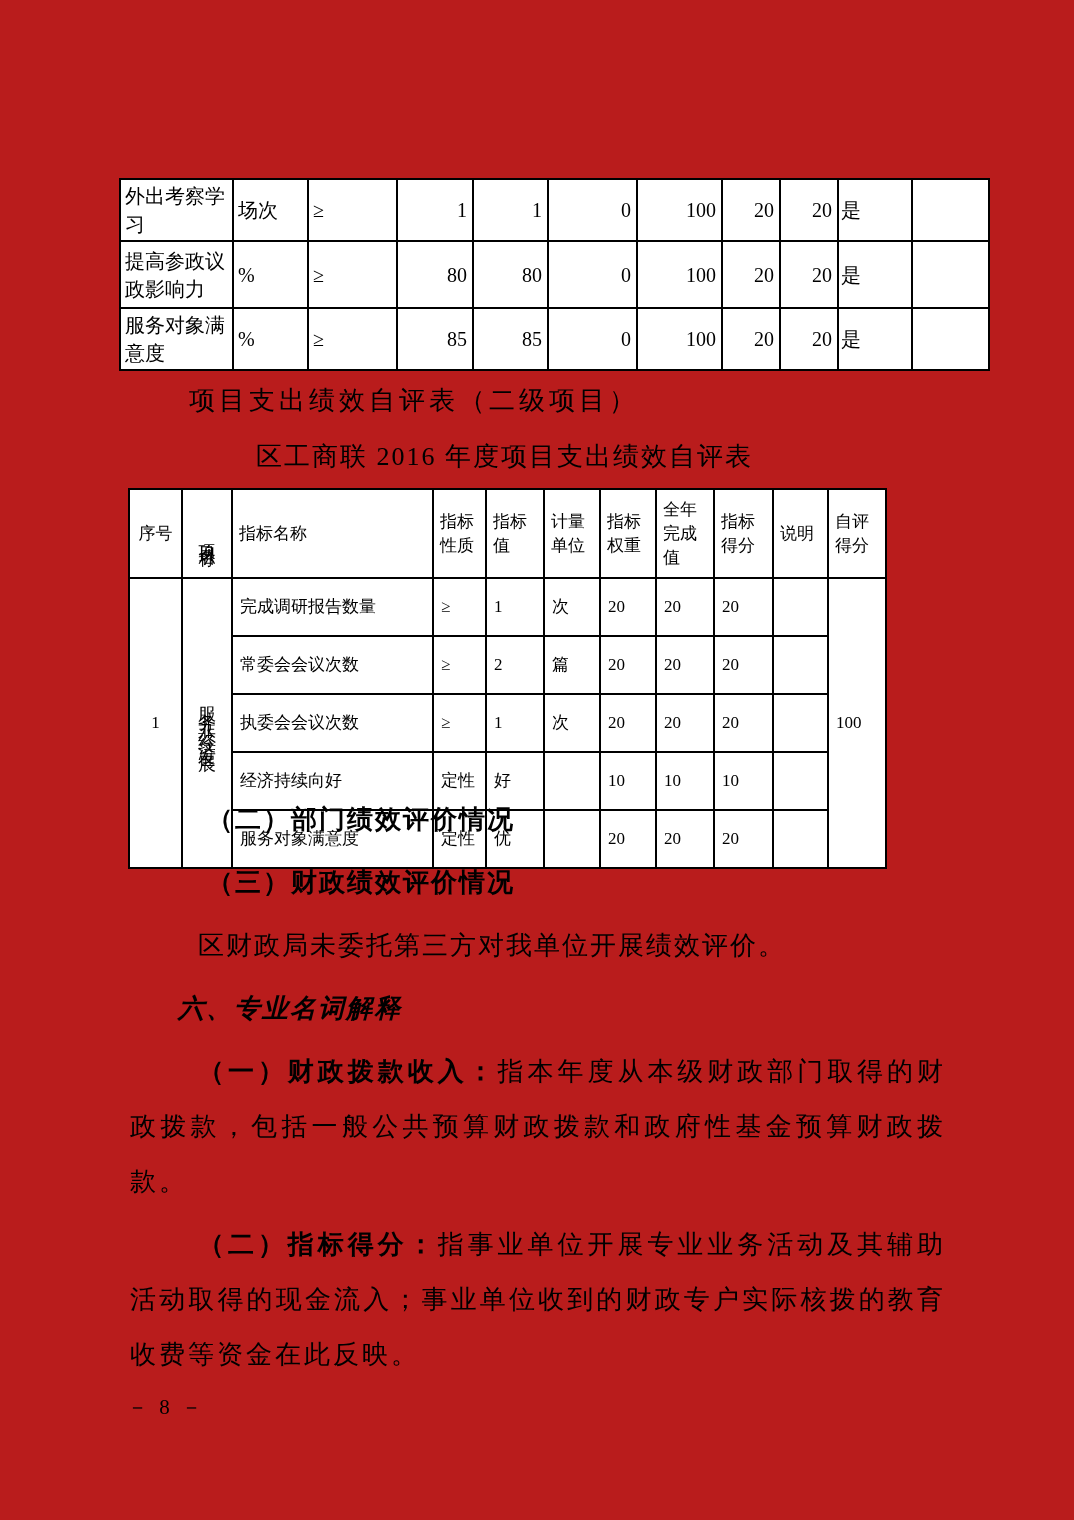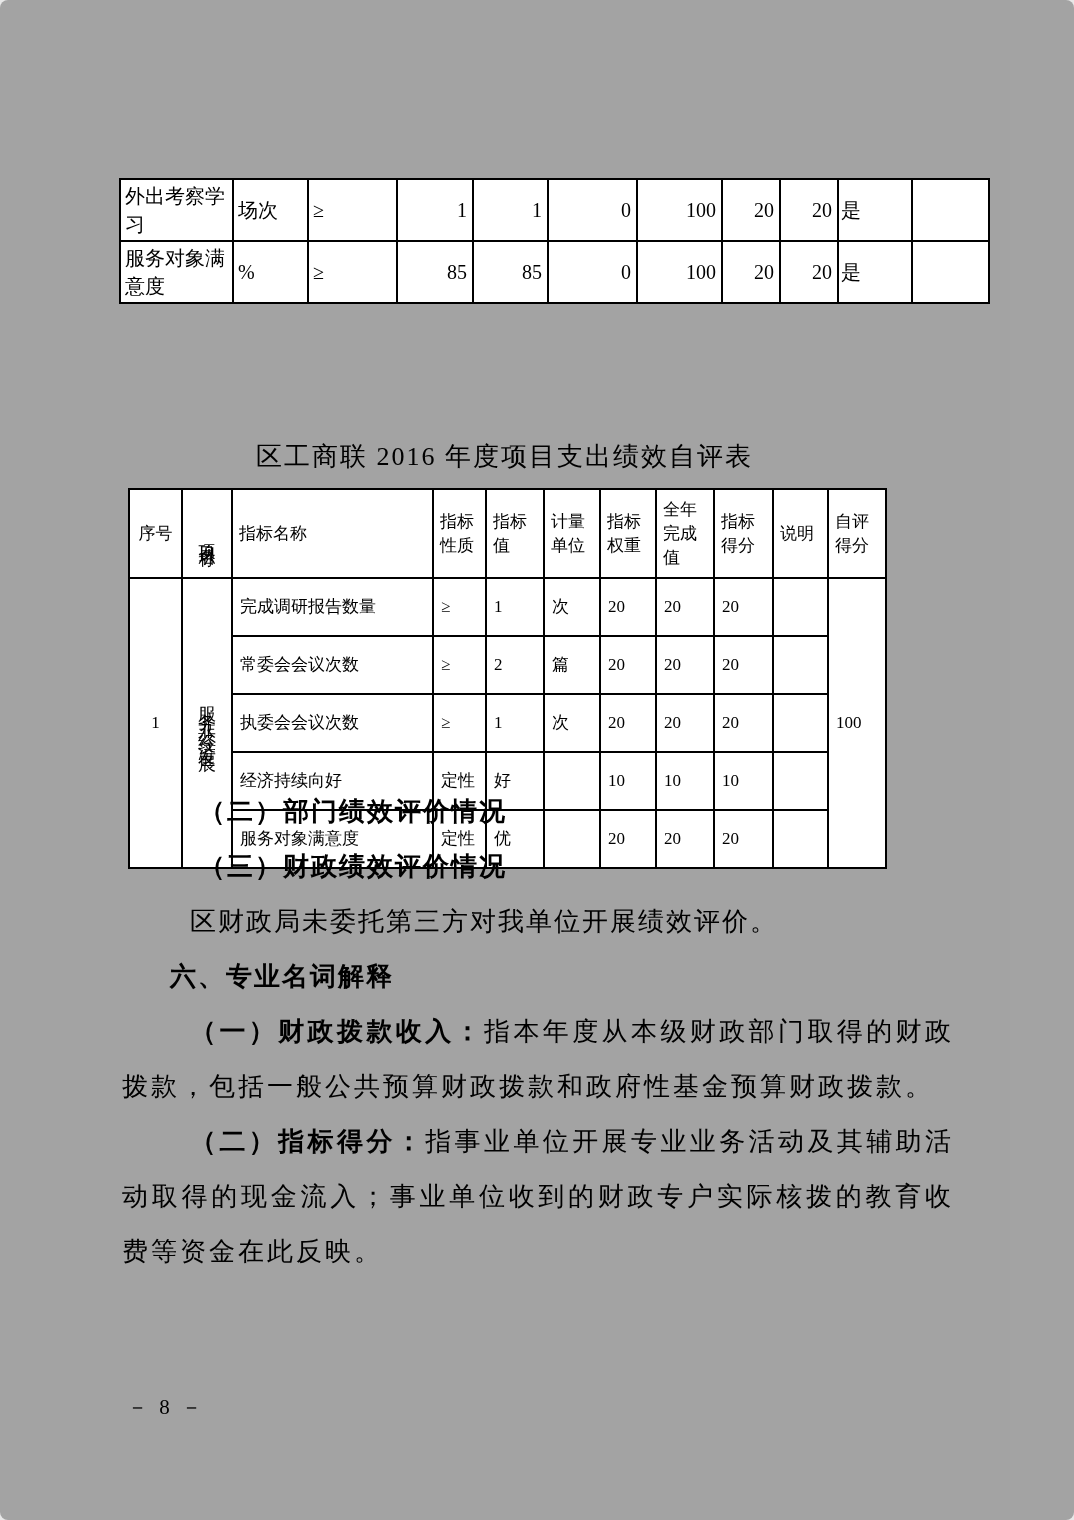--- a/index.html
+++ b/index.html
@@ -1,24 +1,23 @@
 <!DOCTYPE html>
 <html><head>
 <meta charset="utf-8">
 <style>
   html,body { margin:0; padding:0; background:#e8e8e8; }
   .page {
     position:relative;
     width:1074px; height:1520px;
     margin:0 auto;
-    background:#a3a3a3;
+    background:#b91c1c;
     color:#000000;
     font-family:"Liberation Serif","DejaVu Serif",serif;
     overflow:hidden;
-    border-radius:8px;
   }
 
   
   table { border-collapse:collapse; table-layout:fixed; position:absolute; background:#fff; }
   td { border:2px solid #000; overflow:hidden; vertical-align:middle; word-break:break-all; }
 
   
   .t1 { left:119px; top:178px; width:869px; font-size:20px; }
   .t1 td { padding:2px 4px; line-height:28px; }
   .t1 td.num { text-align:right; padding-right:5px; }
@@ -47,27 +46,28 @@
   .caption2 {
     position:absolute; left:256px; top:439px;
     font-size:26px; letter-spacing:2px; white-space:nowrap;
   }
 
   
   .textflow {
     position:absolute; left:122px; top:784px; width:832px;
     font-size:26px; line-height:55px; letter-spacing:3px;
   }
-  .textflow > * { margin:0; }
+  .textflow > * { margin:8px; }
   .h-serif { font-weight:bold; text-indent:77px; letter-spacing:2px; white-space:nowrap; }
   .p-plain { text-indent:68px; letter-spacing:2px; white-space:nowrap; }
   .h-sans  {
     font-weight:bold; text-indent:48px; white-space:nowrap;
     font-family:"Liberation Sans","DejaVu Sans",sans-serif;
     letter-spacing:2px;
+    font-style:italic;
   }
   .p-term  { text-indent:68px; text-align:justify; letter-spacing:3px; }
   .p-term .lead { font-weight:bold; }
 
   
   .footer {
     position:absolute; left:127px; top:1393px;
     font-size:21px; letter-spacing:3px; white-space:nowrap;
   }
 </style>
@@ -97,36 +97,50 @@
         <td>≥</td>
         <td class="num">1</td>
         <td class="num">1</td>
         <td class="num">0</td>
         <td class="num">100</td>
         <td class="num">20</td>
         <td class="num">20</td>
         <td class="flag">是</td>
         <td></td>
       </tr>
+      <tr style="height:67px">
+        <td>提高参政议政影响力</td>
+        <td>%</td>
+        <td>≥</td>
+        <td class="num">80</td>
+        <td class="num">80</td>
+        <td class="num">0</td>
+        <td class="num">100</td>
+        <td class="num">20</td>
+        <td class="num">20</td>
+        <td class="flag">是</td>
+        <td></td>
+      </tr>
       <tr style="height:62px">
         <td>服务对象满意度</td>
         <td>%</td>
         <td>≥</td>
         <td class="num">85</td>
         <td class="num">85</td>
         <td class="num">0</td>
         <td class="num">100</td>
         <td class="num">20</td>
         <td class="num">20</td>
         <td class="flag">是</td>
         <td></td>
       </tr>
     </tbody>
   </table>
 
+  <div class="caption1">项目支出绩效自评表（二级项目）</div>
   <div class="caption2">区工商联 2016 年度项目支出绩效自评表</div>
 
   <table class="t2">
     <colgroup>
       <col style="width:53px">
         <col style="width:50px">
         <col style="width:201px">
       <col style="width:53px">
         <col style="width:58px">
         <col style="width:56px">

